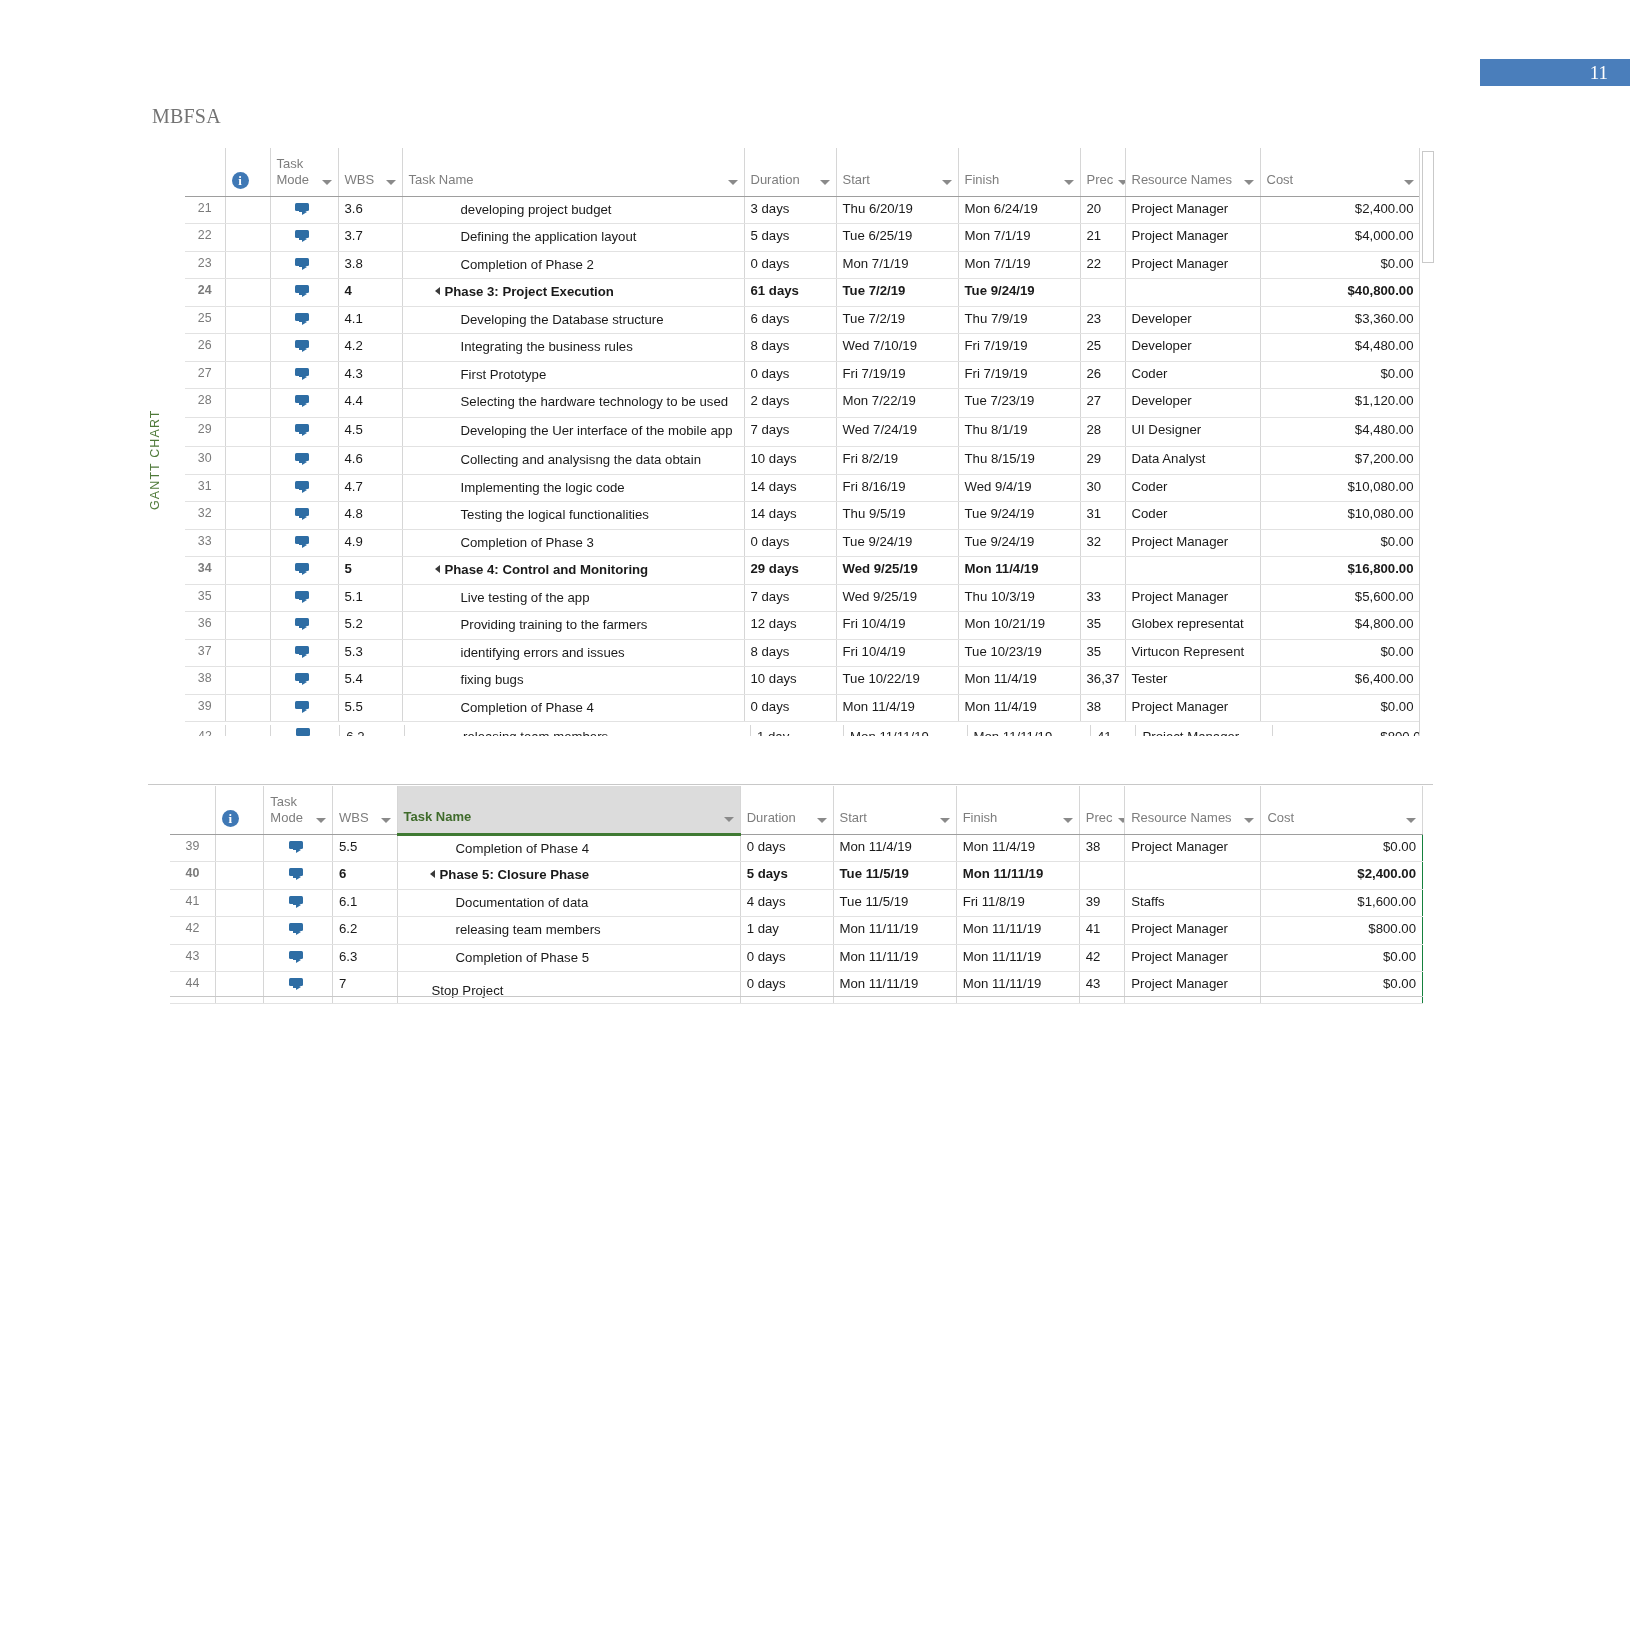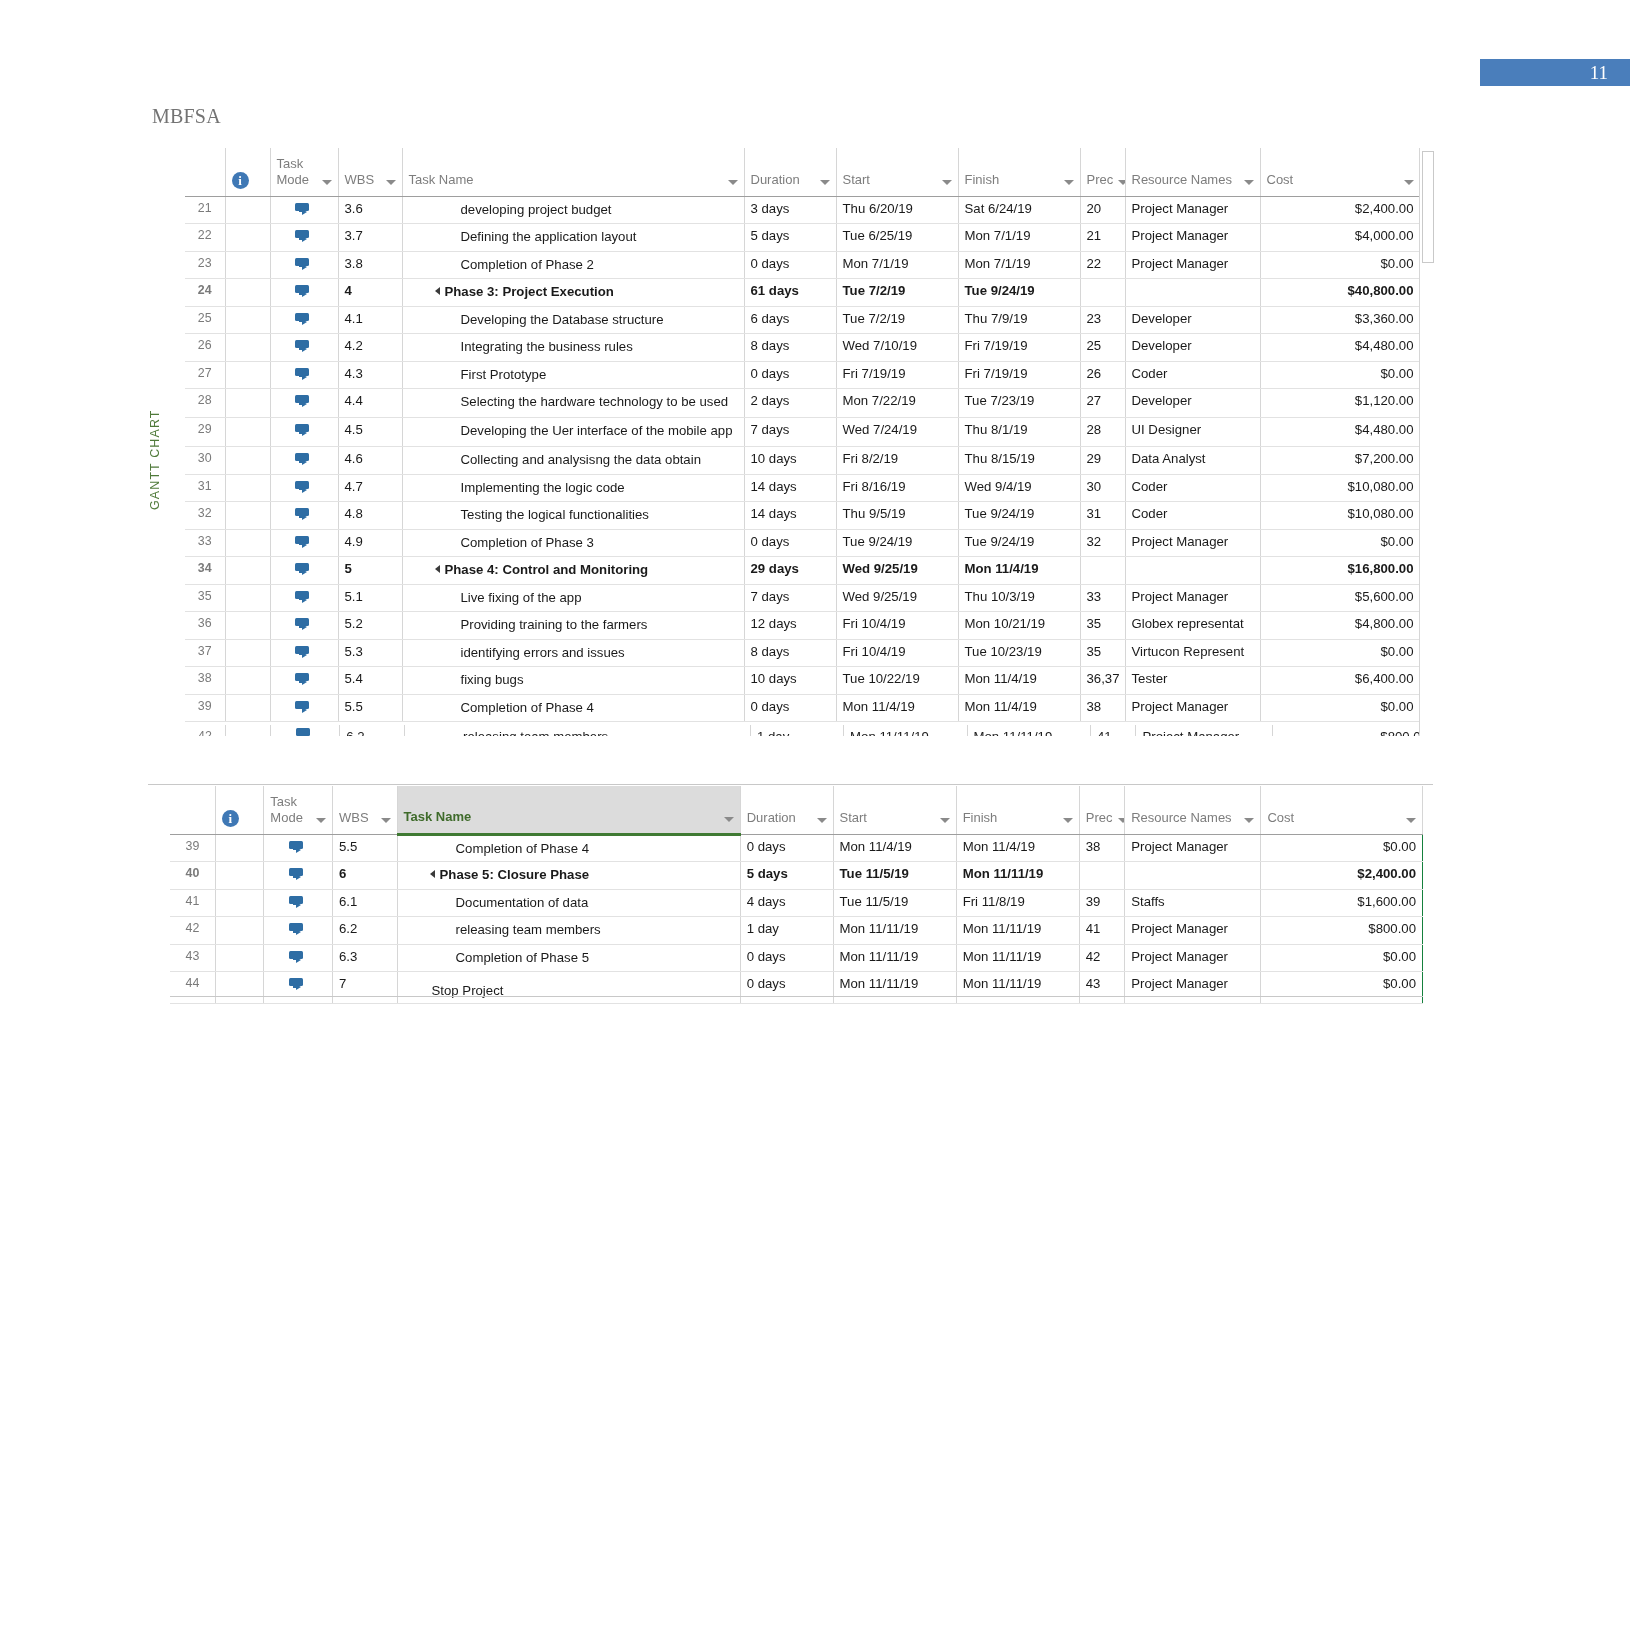--- a/index.html
+++ b/index.html
@@ -336,21 +336,21 @@
       </thead>
       <tbody>
           <tr>
             <td class="c-id">21</td>
             <td class="c-info"></td>
             <td class="c-mode"><span class="mode-icon"><span class="bar"></span><span class="stem"></span><span class="arrow"></span></span></td>
             <td class="c-wbs">3.6</td>
             <td class="c-name"><span class="indent1">developing project budget</span></td>
             <td class="c-dur">3 days</td>
             <td class="c-start">Thu 6/20/19</td>
-            <td class="c-finish">Sat 6/24/19</td>
+            <td class="c-finish">Mon 6/24/19</td>
             <td class="c-pred">20</td>
             <td class="c-res">Project Manager</td>
             <td class="c-cost">$2,400.00</td>
           </tr>
           <tr>
             <td class="c-id">22</td>
             <td class="c-info"></td>
             <td class="c-mode"><span class="mode-icon"><span class="bar"></span><span class="stem"></span><span class="arrow"></span></span></td>
             <td class="c-wbs">3.7</td>
             <td class="c-name"><span class="indent1">Defining the application layout</span></td>
@@ -515,21 +515,21 @@
             <td class="c-finish">Mon 11/4/19</td>
             <td class="c-pred"></td>
             <td class="c-res"></td>
             <td class="c-cost">$16,800.00</td>
           </tr>
           <tr>
             <td class="c-id">35</td>
             <td class="c-info"></td>
             <td class="c-mode"><span class="mode-icon"><span class="bar"></span><span class="stem"></span><span class="arrow"></span></span></td>
             <td class="c-wbs">5.1</td>
-            <td class="c-name"><span class="indent1">Live fixing of the app</span></td>
+            <td class="c-name"><span class="indent1">Live testing of the app</span></td>
             <td class="c-dur">7 days</td>
             <td class="c-start">Wed 9/25/19</td>
             <td class="c-finish">Thu 10/3/19</td>
             <td class="c-pred">33</td>
             <td class="c-res">Project Manager</td>
             <td class="c-cost">$5,600.00</td>
           </tr>
           <tr>
             <td class="c-id">36</td>
             <td class="c-info"></td>

